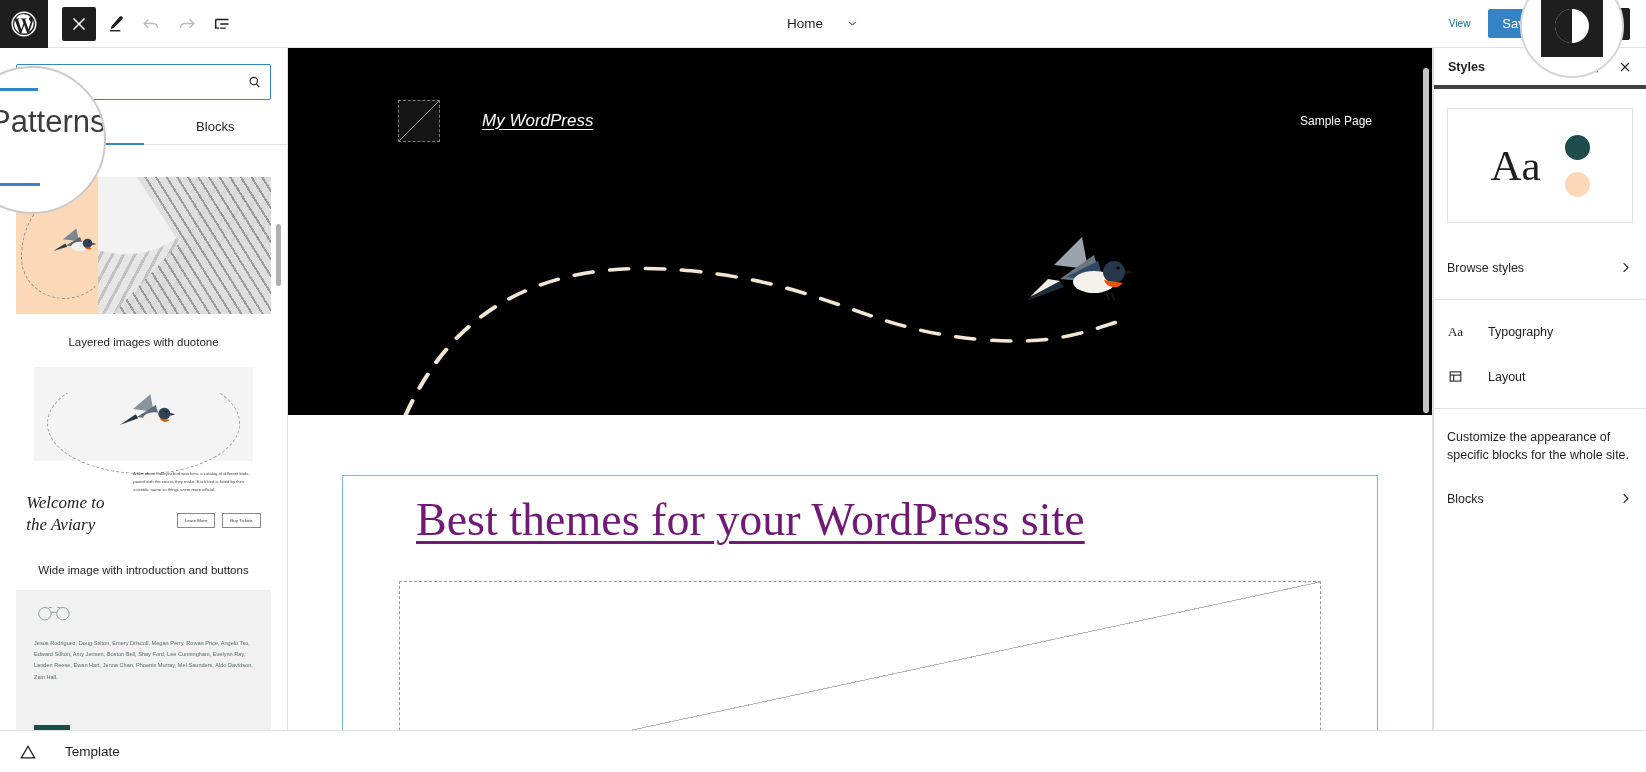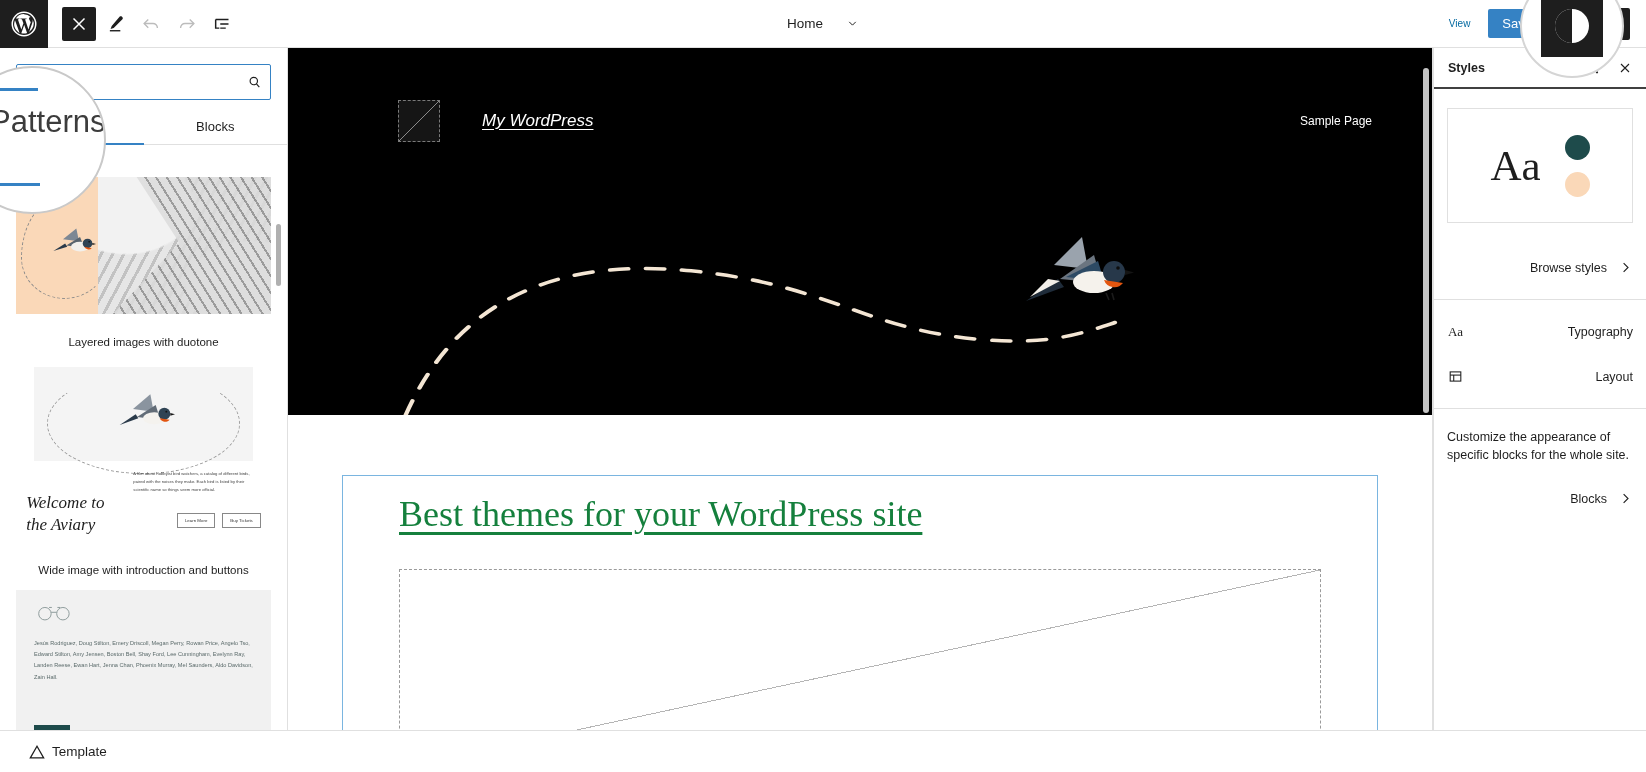--- a/index.html
+++ b/index.html
@@ -194,78 +194,79 @@
   }
   .nav-item {
     margin-left: auto; color: #fff; font-size: 12px; cursor: pointer;
   }
   .flightpath { position: absolute; left: 0; top: 0; width: 100%; height: 100%; }
 
   .post-block {
     margin: 60px 54px 0; border: 1px solid #7ab5e0; padding: 18px 56px 0; position: relative;
   }
   .post-title {
-    font-family: "Liberation Serif", serif; font-weight: 400; font-size: 36px;
-    color: #15803d; line-height: 1.15; text-decoration: underline;
+    font-family: "Liberation Serif", serif; font-weight: 400; font-size: 46px;
+    color: #701a75; line-height: 1.15; text-decoration: underline;
     text-decoration-thickness: 3px; text-underline-offset: 6px;
     white-space: nowrap;
+    margin-left: 17px;
   }
   .post-img-ph {
     margin-top: 34px; height: 200px; border: 1px dashed #9a9a9a; position: relative;
   }
   .post-img-ph::after {
     content: ""; position: absolute; inset: 0;
     background: linear-gradient(to bottom right, transparent calc(50% - 0.5px), #b5b5b5 calc(50% - 0.5px), #b5b5b5 calc(50% + 0.5px), transparent calc(50% + 0.5px));
   }
 
   
   .styles-panel {
     width: 213px; flex: 0 0 213px; background: #fff; display: flex; flex-direction: column;
     border-left: 1px solid #e0e0e0; min-height: 0;
   }
   .sp-head {
     height: 41px; display: flex; align-items: center; padding: 0 8px 0 14px;
-    border-bottom: 2px solid #404040;
+    border-bottom: 4px solid #404040;
   }
   .sp-title { font-size: 12.5px; font-weight: 600; color: #1e1e1e; }
   .sp-head-actions { margin-left: auto; display: flex; align-items: center; gap: 2px; }
   .sp-ibtn {
     width: 26px; height: 26px; display: flex; align-items: center; justify-content: center;
     color: #1e1e1e; background: none; border: none; cursor: pointer;
   }
   .sp-ibtn svg { width: 16px; height: 16px; }
   .style-preview {
     margin: 19px 13px 0; border: 1px solid #e0e0e0; height: 115px;
     display: flex; align-items: center; justify-content: center; gap: 24px;
     background: #fff;
   }
   .style-preview .aa {
     font-family: "Liberation Serif", serif; font-size: 43px; color: #1e1e1e;
   }
   .swatches { display: flex; flex-direction: column; gap: 12px; }
   .swatch { width: 25px; height: 25px; border-radius: 50%; }
   .sp-row {
     display: flex; align-items: center; height: 45px; padding: 0 13px;
-    font-size: 12.5px; color: #1e1e1e; cursor: pointer; gap: 11px; text-align: right;
+    font-size: 12.5px; color: #1e1e1e; cursor: pointer; gap: 24px;
   }
   .sp-row .label { flex: 1; }
   .sp-row .chev { color: #1e1e1e; display: flex; }
   .sp-row .chev svg { width: 15px; height: 15px; }
   .sp-row .ricon { width: 17px; display: flex; align-items: center; justify-content: center; color: #1e1e1e; }
   .sp-row .ricon svg { width: 17px; height: 17px; }
   .sp-row .ricon.aa-icon { font-family: "Liberation Serif", serif; font-size: 13px; }
   .sp-sep { height: 1px; background: #e0e0e0; margin: 9px 0; }
   .sp-desc {
     padding: 10px 13px 0; font-size: 12.5px; color: #1e1e1e; line-height: 1.45;
   }
 
   
   .statusbar {
     height: 42px; flex: 0 0 42px; border-top: 1px solid #e0e0e0; background: #fff;
-    display: flex; align-items: center; padding-left: 26px; gap: 4px;
+    display: flex; align-items: center; padding-left: 17px; gap: 26px;
   }
   .statusbar .sb-icon { width: 22px; height: 22px; display: flex; align-items: center; justify-content: center; color: #1e1e1e; }
   .statusbar .sb-icon svg { width: 20px; height: 20px; }
   .statusbar .sb-label { font-size: 13.5px; color: #1e1e1e; }
 
   
   .magnifier {
     position: absolute; border-radius: 50%; border: 2px solid #c9c9c9;
     overflow: hidden; z-index: 60; background: #fff; pointer-events: none;
   }

